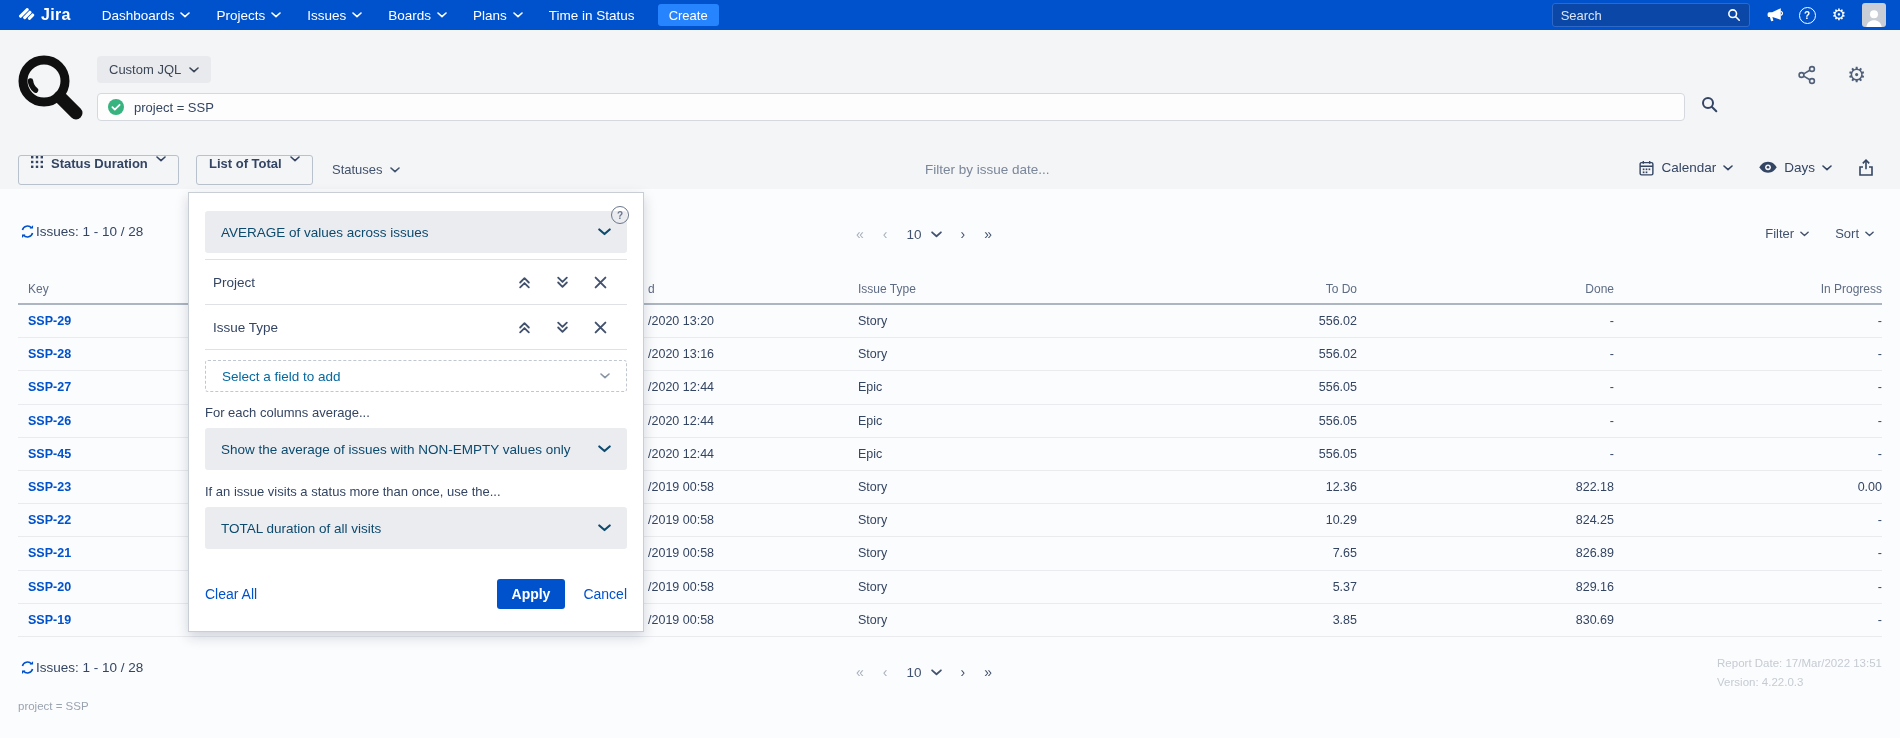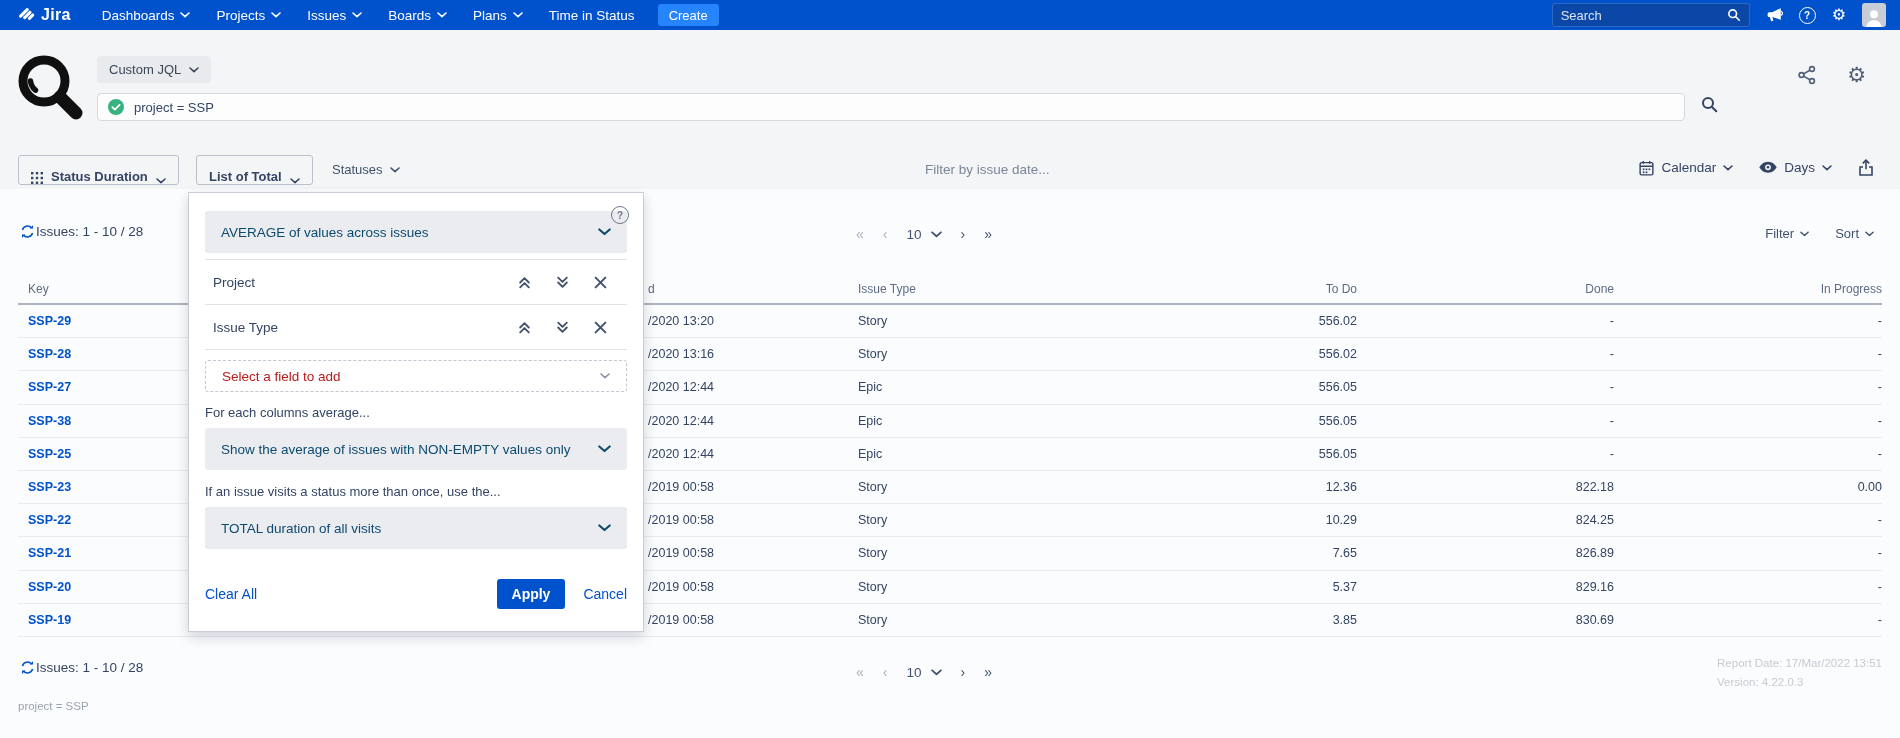--- a/index.html
+++ b/index.html
@@ -33,21 +33,21 @@
   .jql-input{position:absolute;left:97px;top:63px;width:1588px;height:28px;background:#FDFDFE;
              border:1px solid #D5D9DF;border-radius:4px;display:flex;align-items:center;gap:10px;padding:0 10px;
              font-size:13px;color:#344563;box-sizing:border-box;}
   .jql-search-ic{position:absolute;left:1701px;top:66px;cursor:pointer;}
   .qb-actions{position:absolute;right:34px;top:34px;display:flex;gap:30px;align-items:center;color:#505F79;}
   .qb-actions .gear-glyph{color:#505F79;font-size:21px;}
 
   
   .toolbar{position:absolute;left:0;top:155px;width:1900px;height:34px;background:#F4F5F7;}
   .tb-btn{position:absolute;top:0;height:30px;border:1px solid #B9C1CC;border-radius:3px;background:transparent;
-          display:flex;align-items:flex-end;gap:8px;padding:0 12px;font-size:13px;font-weight:bold;color:#344563;
+          display:flex;align-items:flex-start;gap:8px;padding:0 12px;font-size:13px;font-weight:bold;color:#344563;
           cursor:pointer;box-sizing:border-box;}
   .tb-plain{position:absolute;top:7px;display:flex;align-items:center;gap:7px;font-size:13px;color:#42526E;cursor:pointer;}
   .date-filter{position:absolute;left:925px;top:7px;font-size:13.5px;color:#7A8699;cursor:text;}
   .tb-right{position:absolute;right:26px;top:4px;display:flex;align-items:center;gap:26px;color:#344563;font-size:13.5px;}
   .tb-group{display:flex;align-items:center;gap:7px;cursor:pointer;}
 
   
   .countline{display:flex;align-items:center;gap:1px;font-size:13.5px;color:#344563;}
   .bar-top{position:absolute;left:20px;top:224px;}
   .bar-bottom{position:absolute;left:20px;top:660px;}
@@ -80,21 +80,21 @@
   .panel{position:absolute;left:188px;top:192px;width:456px;height:440px;background:#fff;
          border:1px solid #C9CED6;box-shadow:0 5px 12px rgba(9,30,66,.18);box-sizing:border-box;
          padding:10px 16px 0 16px;z-index:10;font-size:13px;color:#344563;}
   .p-label{margin-top:0;font-size:13px;color:#344563;}
   .p-help{position:absolute;top:13px;right:14px;width:16px;height:16px;border:1.6px solid #6B778C;border-radius:50%;
           display:flex;align-items:center;justify-content:center;font-size:10px;font-weight:bold;color:#6B778C;cursor:pointer;}
   .sel{margin-top:8px;height:42px;background:#EBECF0;border-radius:3px;display:flex;align-items:center;
        padding:0 16px;font-size:13.5px;color:#0c4a6e;cursor:pointer;}
   .sel .grow{flex:1;}
   .sel-dashed{margin-top:10px;height:32px;background:#fff;border:1px dashed #C1C7D0;border-radius:3px;
-       display:flex;align-items:center;padding:0 16px;font-size:13.5px;color:#b91c1c;cursor:pointer;box-sizing:border-box;}
+       display:flex;align-items:center;padding:0 16px;font-size:13.5px;color:#0369a1;cursor:pointer;box-sizing:border-box;}
   .p-sec{margin-top:16px;}
   .gb-rows{margin-top:6px;border-top:1px solid #DFE1E6;}
   .gb-row{height:44px;display:flex;align-items:center;border-bottom:1px solid #DFE1E6;padding:0 8px;}
   .gb-name{flex:1;font-size:13.5px;color:#344563;}
   .gb-ic{width:38px;display:flex;justify-content:center;cursor:pointer;color:#42526E;}
   .p-footer{position:absolute;left:16px;right:16px;bottom:22px;display:flex;align-items:center;}
   .p-link{color:#0052CC;font-size:14px;cursor:pointer;}
   .apply-btn{margin-left:auto;background:#0052CC;color:#fff;font-weight:bold;font-size:14px;border-radius:3px;
              height:30px;display:flex;align-items:center;padding:0 15px;cursor:pointer;}
   .cancel-link{margin-left:18px;}
@@ -353,29 +353,29 @@
     </div>
     <div class="trow">
       <span class="c-key">SSP-27</span>
       <span class="c-created">/2020 12:44</span>
       <span class="c-type">Epic</span>
       <span class="c-todo">556.05</span>
       <span class="c-done">-</span>
       <span class="c-prog">-</span>
     </div>
     <div class="trow">
-      <span class="c-key">SSP-38</span>
+      <span class="c-key">SSP-26</span>
       <span class="c-created">/2020 12:44</span>
       <span class="c-type">Epic</span>
       <span class="c-todo">556.05</span>
       <span class="c-done">-</span>
       <span class="c-prog">-</span>
     </div>
     <div class="trow">
-      <span class="c-key">SSP-25</span>
+      <span class="c-key">SSP-45</span>
       <span class="c-created">/2020 12:44</span>
       <span class="c-type">Epic</span>
       <span class="c-todo">556.05</span>
       <span class="c-done">-</span>
       <span class="c-prog">-</span>
     </div>
     <div class="trow">
       <span class="c-key">SSP-23</span>
       <span class="c-created">/2019 00:58</span>
       <span class="c-type">Story</span>

